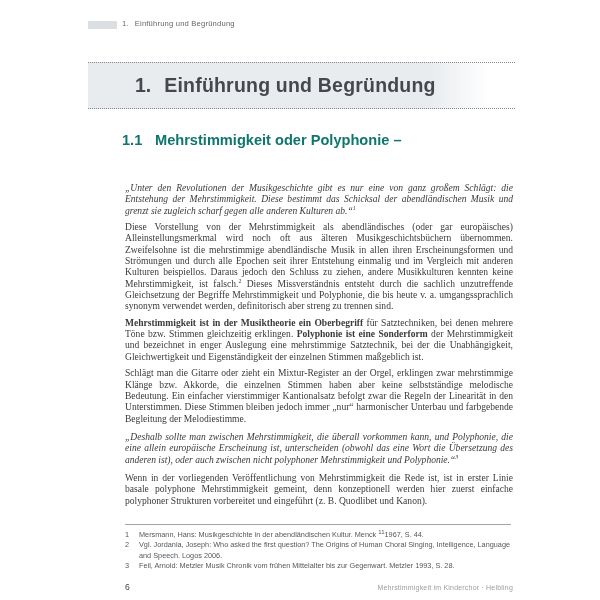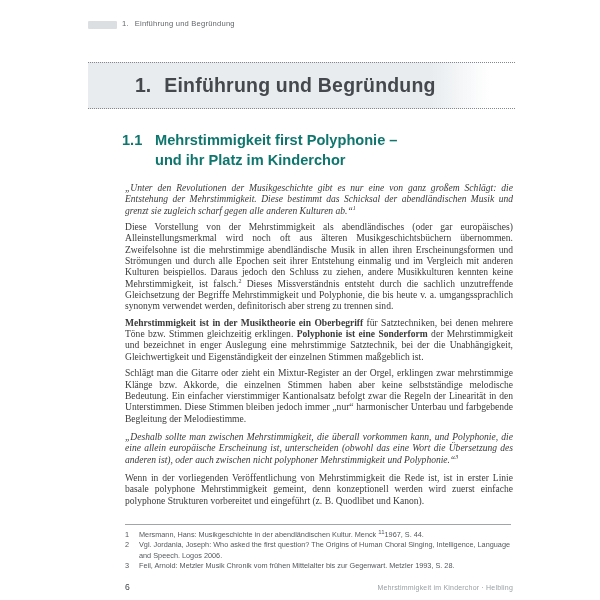--- a/index.html
+++ b/index.html
@@ -75,37 +75,36 @@
   </div>
 
   <div class="chapter-band">
     <span class="num">1.</span>
     <span class="ttl">Einführung und Begründung</span>
   </div>
 
   <div class="section-heading">
     <span>1.1</span>
     <span>
-      <span>Mehrstimmigkeit first Polyphonie –</span><br>
-      <span>und ihr Platz im Kinderchor</span>
+      <span>Mehrstimmigkeit oder Polyphonie –</span><br>
     </span>
   </div>
 
   <div class="body-text">
     <p class="quote"><span>„Unter den Revolutionen der Musikgeschichte gibt es nur eine von ganz großem Schlägt: die Entstehung der Mehrstimmigkeit. Diese bestimmt das Schicksal der abendländischen Musik und grenzt sie zugleich scharf gegen alle anderen Kulturen ab.“</span><sup>1</sup></p>
 
     <p><span>Diese Vorstellung von der Mehrstimmigkeit als abendländisches (oder gar europäisches) Alleinstellungsmerkmal wird noch oft aus älteren Musikgeschichtsbüchern übernommen. Zweifelsohne ist die mehrstimmige abendländische Musik in allen ihren Erscheinungsformen und Strömungen und durch alle Epochen seit ihrer Entstehung einmalig und im Vergleich mit anderen Kulturen beispiellos. Daraus jedoch den Schluss zu ziehen, andere Musikkulturen kennten keine Mehrstimmigkeit, ist falsch.</span><sup>2</sup><span> Dieses Missverständnis entsteht durch die sachlich unzutreffende Gleichsetzung der Begriffe Mehrstimmigkeit und Polyphonie, die bis heute v. a. umgangssprachlich synonym verwendet werden, definitorisch aber streng zu trennen sind.</span></p>
 
     <p><span class="b">Mehrstimmigkeit ist in der Musiktheorie ein Oberbegriff</span><span> für Satztechniken, bei denen mehrere Töne bzw. Stimmen gleichzeitig erklingen. </span><span class="b">Polyphonie ist eine Sonderform</span><span> der Mehrstimmigkeit und bezeichnet in enger Auslegung eine mehrstimmige Satztechnik, bei der die Unabhängigkeit, Gleichwertigkeit und Eigenständigkeit der einzelnen Stimmen maßgeblich ist.</span></p>
 
     <p>Schlägt man die Gitarre oder zieht ein Mixtur-Register an der Orgel, erklingen zwar mehrstimmige Klänge bzw. Akkorde, die einzelnen Stimmen haben aber keine selbstständige melodische Bedeutung. Ein einfacher vierstimmiger Kantionalsatz befolgt zwar die Regeln der Linearität in den Unterstimmen. Diese Stimmen bleiben jedoch immer „nur“ harmonischer Unterbau und farbgebende Begleitung der Melodiestimme.</p>
 
     <p class="quote q2"><span>„Deshalb sollte man zwischen Mehrstimmigkeit, die überall vorkommen kann, und Polyphonie, die eine allein europäische Erscheinung ist, unterscheiden (obwohl das eine Wort die Übersetzung des anderen ist), oder auch zwischen nicht polyphoner Mehrstimmigkeit und Polyphonie.“</span><sup>3</sup></p>
 
-    <p>Wenn in der vorliegenden Veröffentlichung von Mehrstimmigkeit die Rede ist, ist in erster Linie basale polyphone Mehrstimmigkeit gemeint, denn konzeptionell werden wird zuerst einfache polyphone Strukturen vorbereitet und eingeführt (z. B. Quodlibet und Kanon).</p>
+    <p>Wenn in der vorliegenden Veröffentlichung von Mehrstimmigkeit die Rede ist, ist in erster Linie basale polyphone Mehrstimmigkeit gemeint, denn konzeptionell werden hier zuerst einfache polyphoner Strukturen vorbereitet und eingeführt (z. B. Quodlibet und Kanon).</p>
   </div>
 
   <div class="fn-rule"></div>
   <div class="footnotes">
     <div class="footnote">
       <span>1</span>
       <span><span>Mersmann, Hans: Musikgeschichte in der abendländischen Kultur. Menck </span><sup>11</sup><span>1967, S. 44.</span></span>
     </div>
     <div class="footnote">
       <span>2</span>

